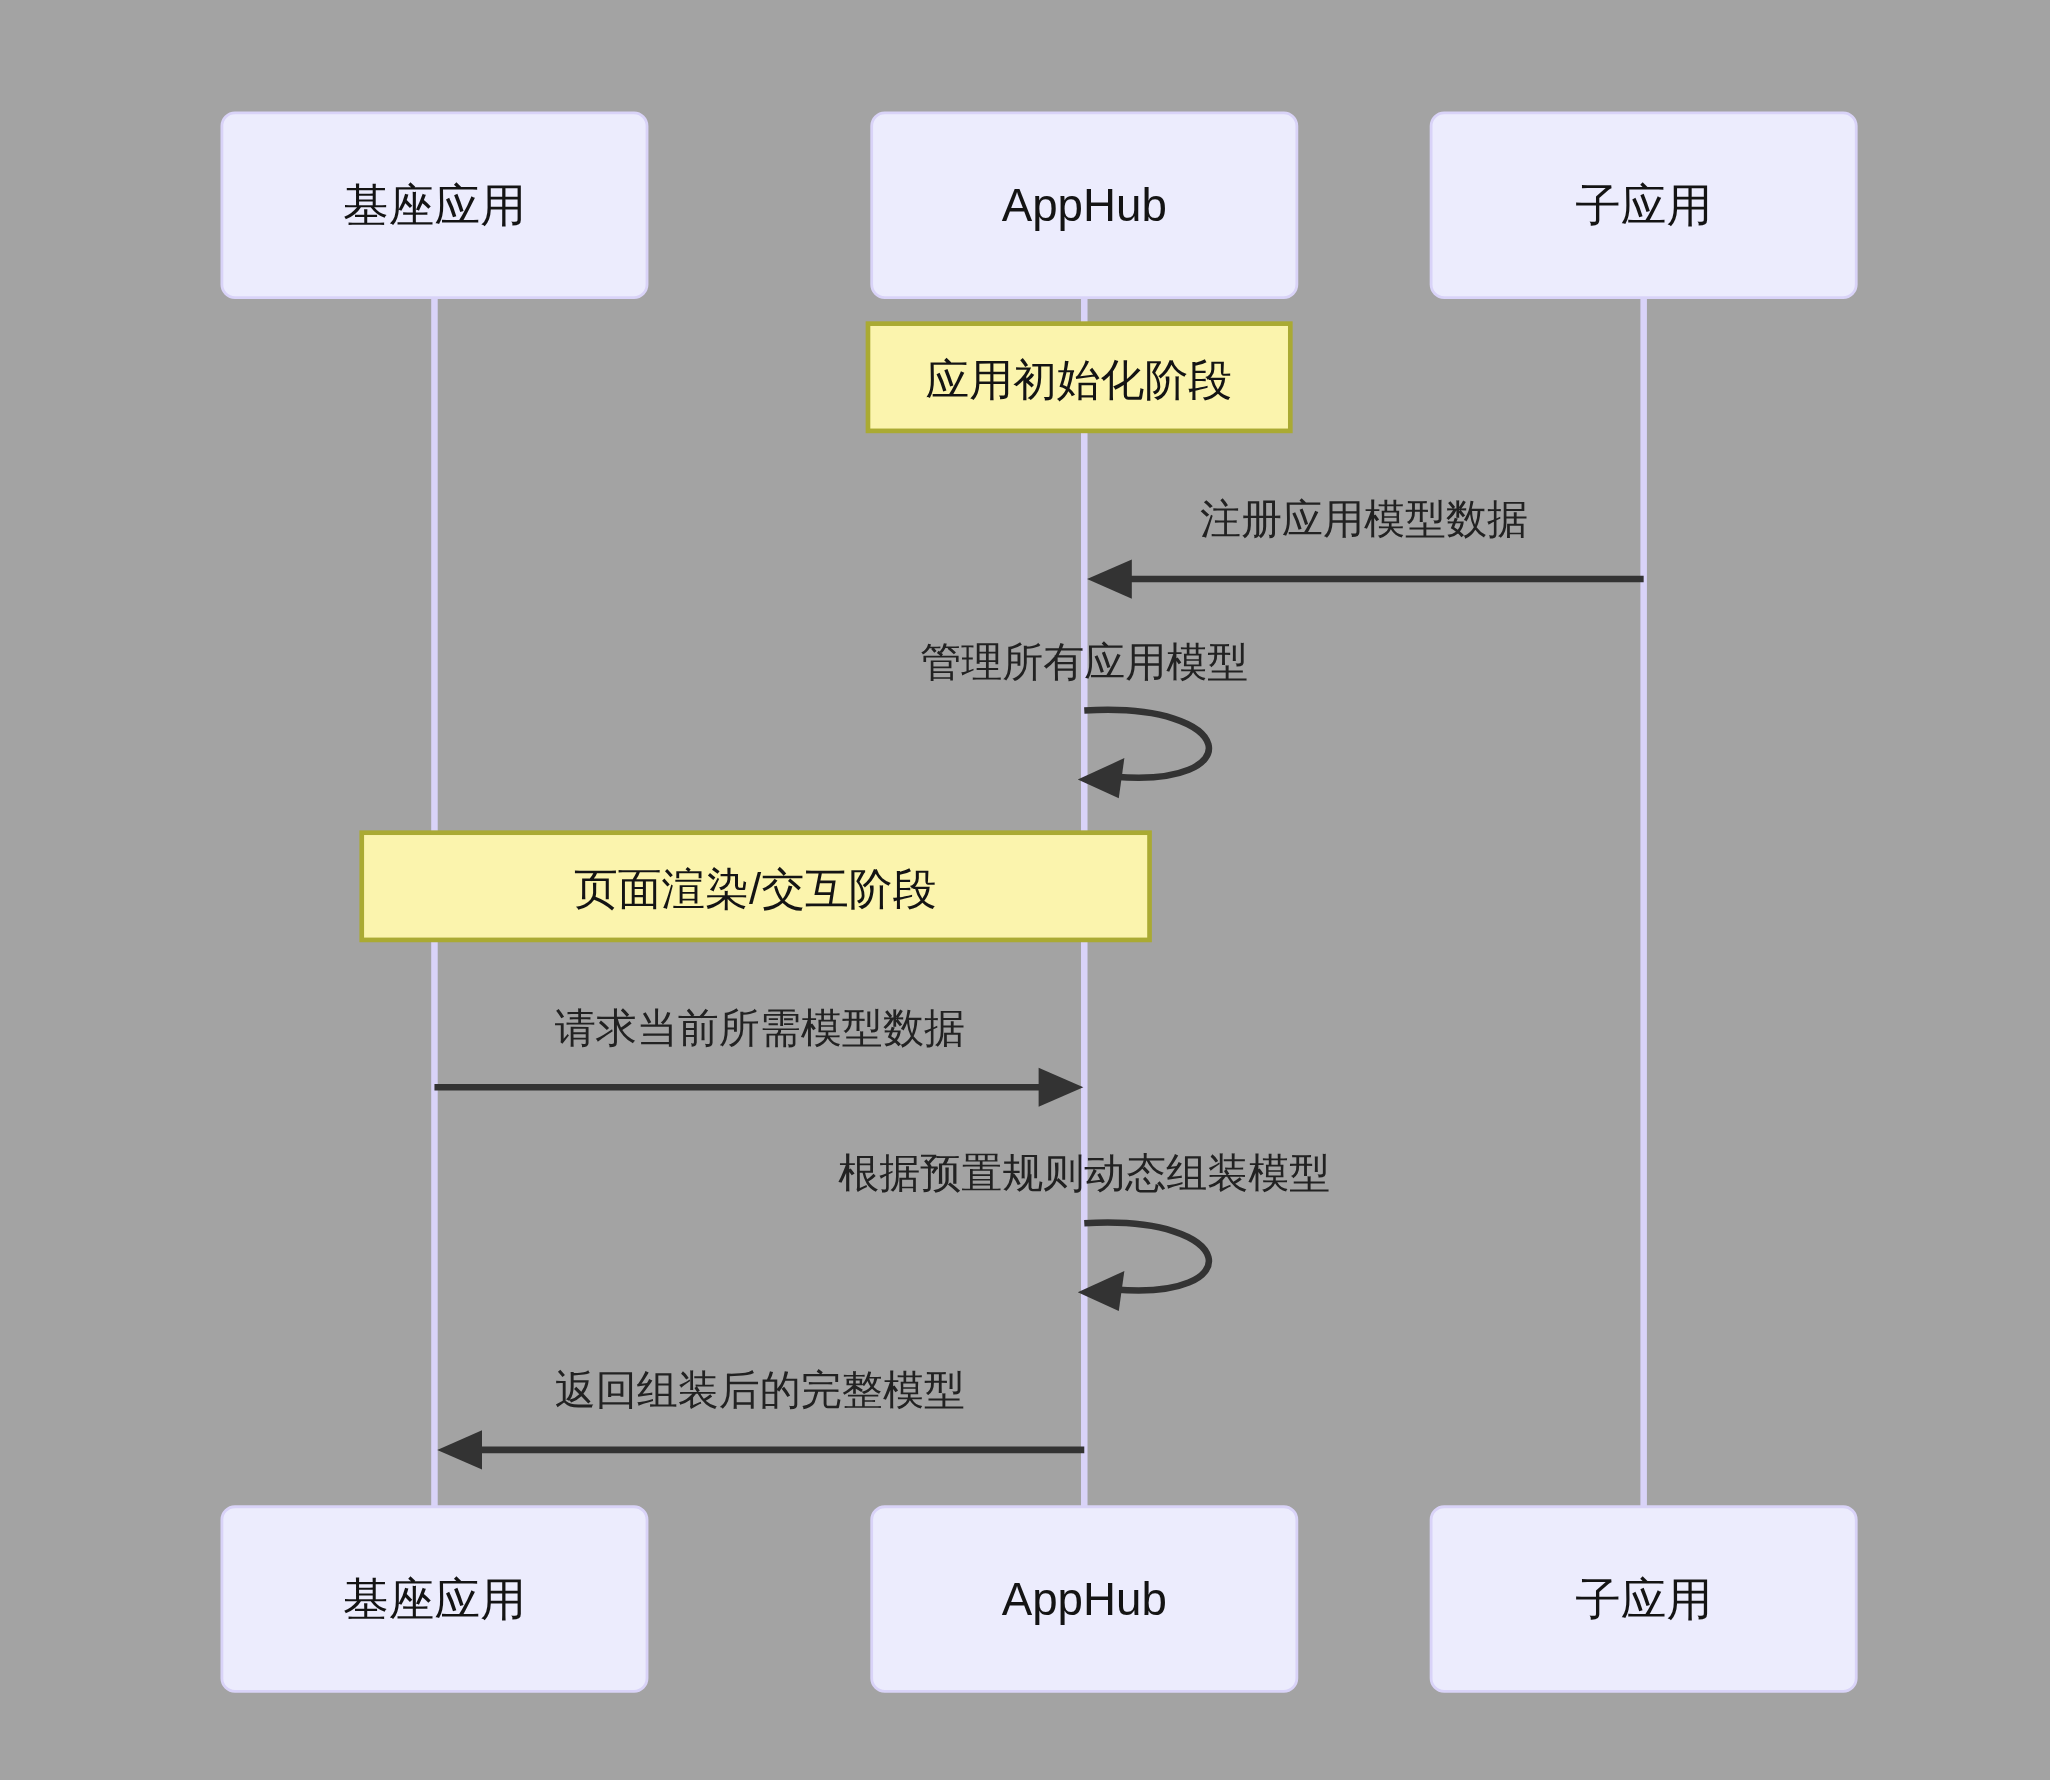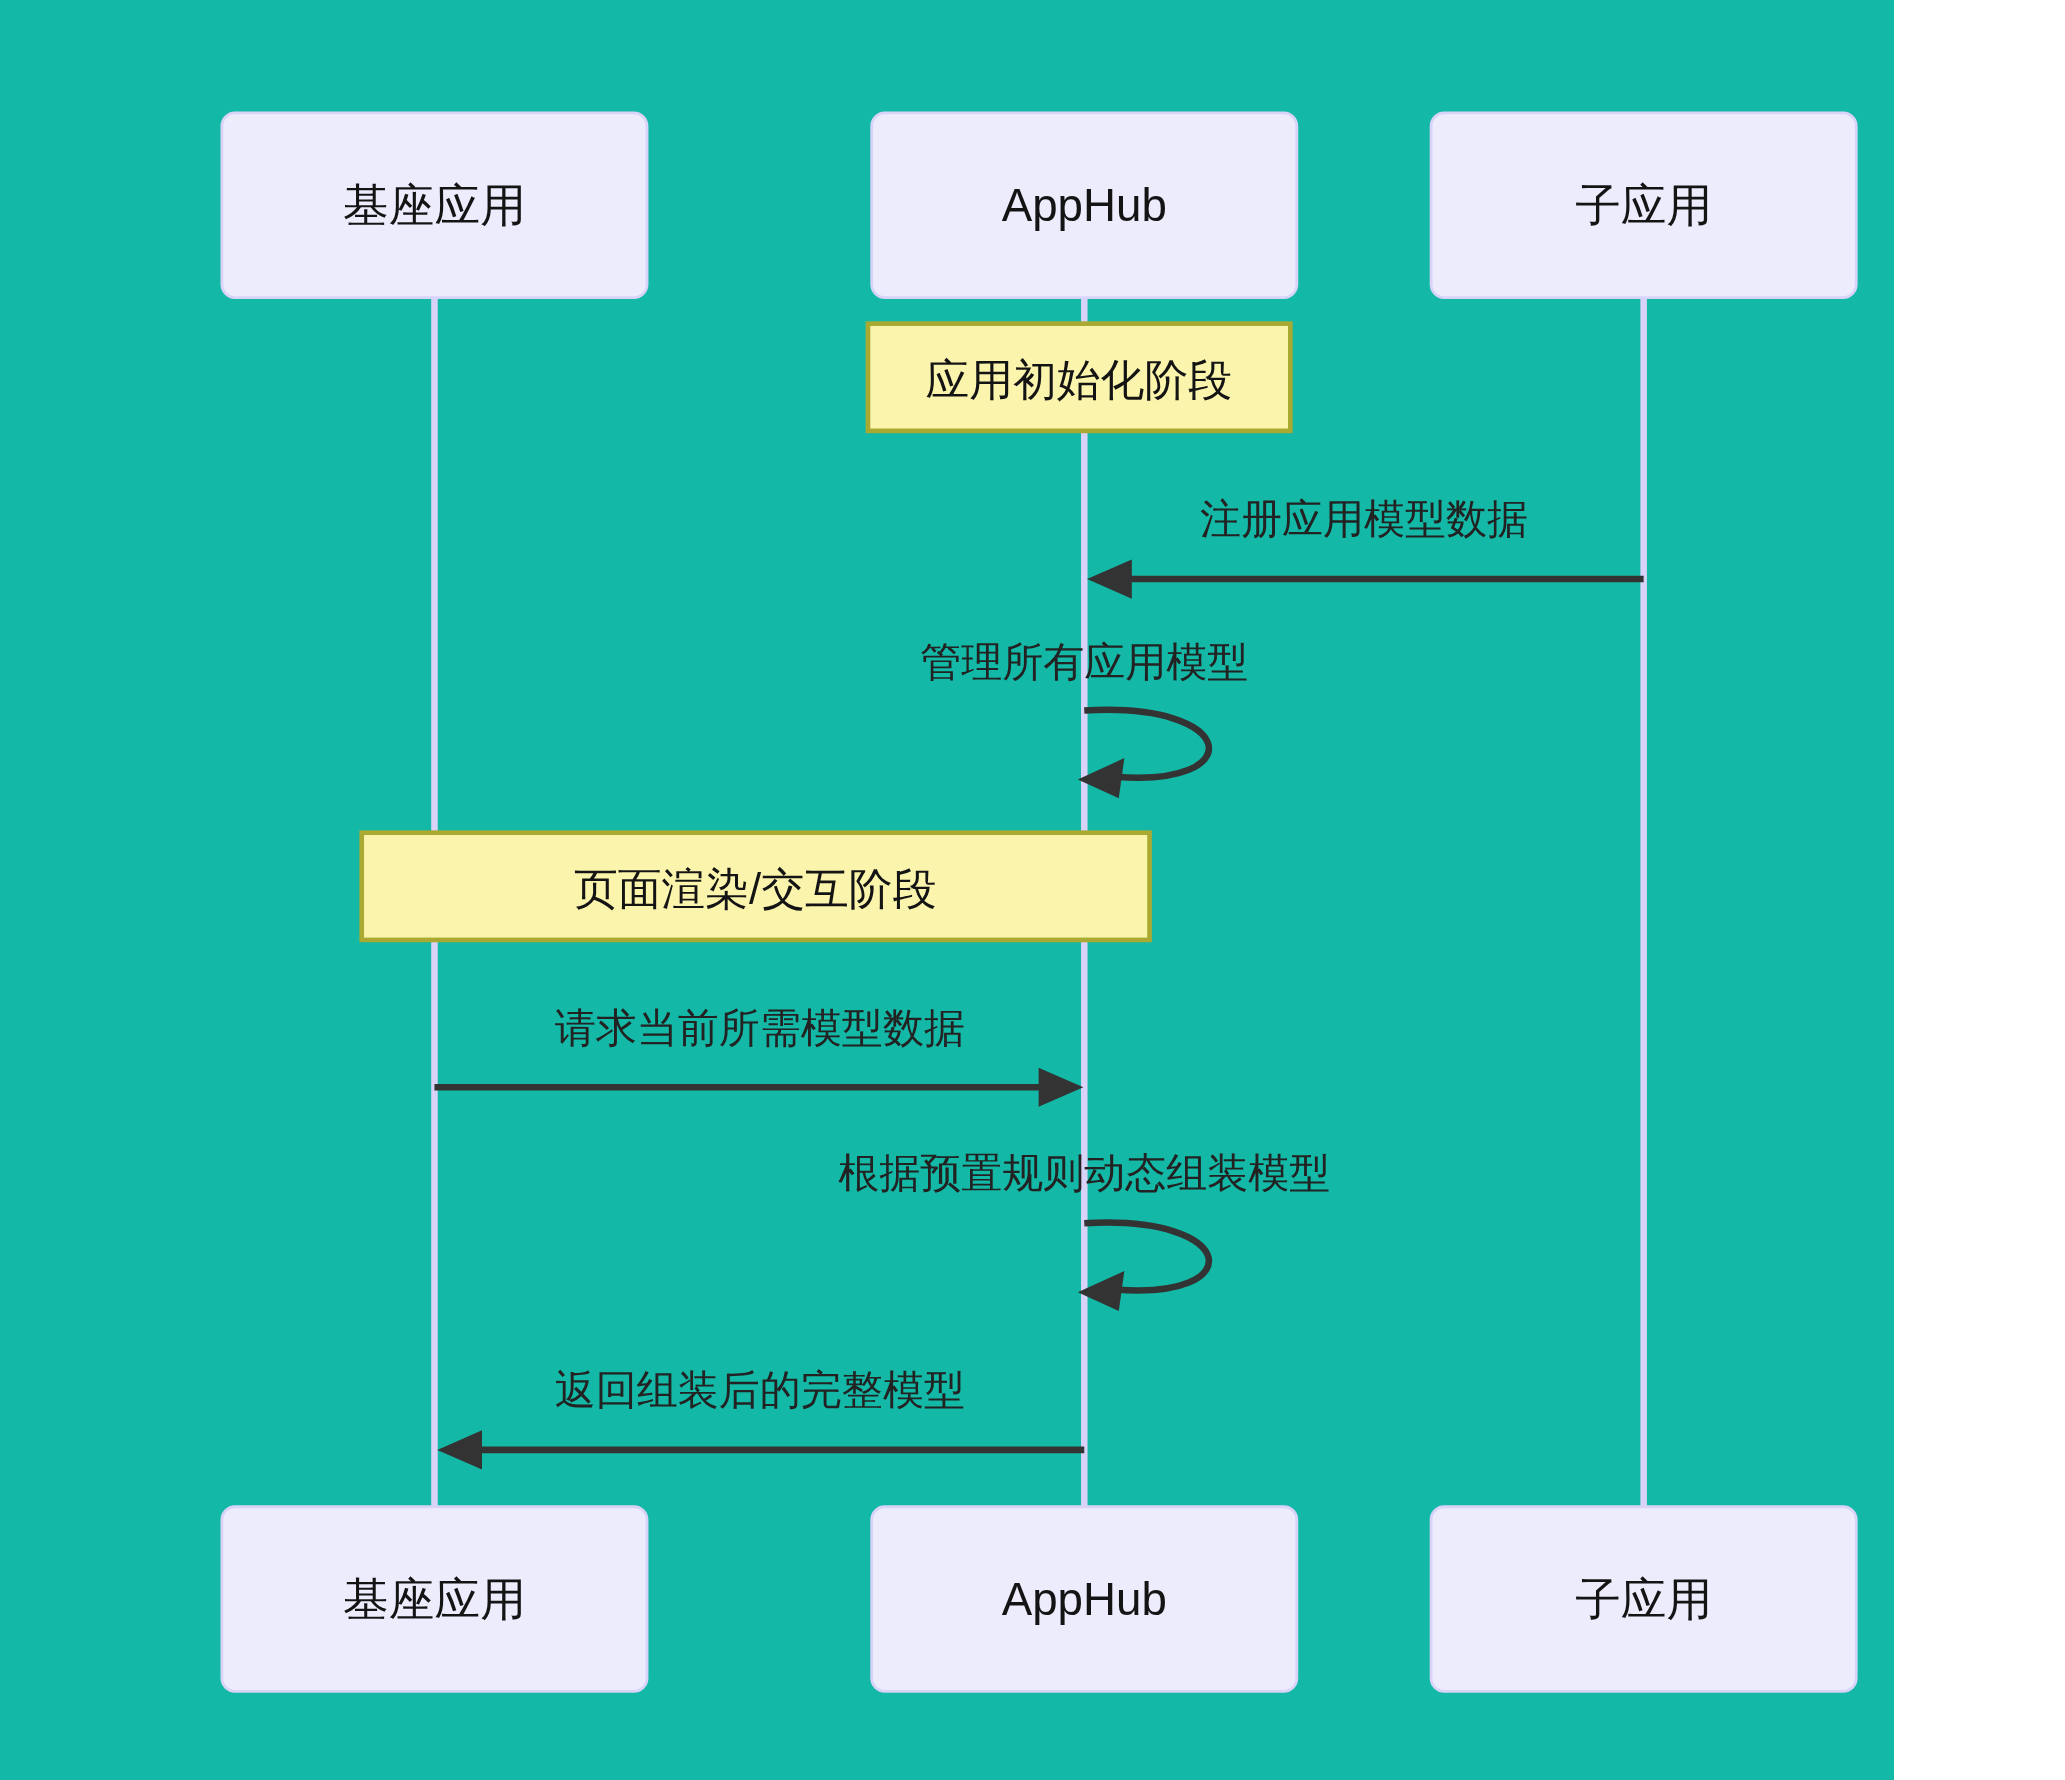--- a/index.html
+++ b/index.html
@@ -5,23 +5,23 @@
   html, body {
     margin: 0;
     padding: 0;
     background: #ffffff;
   }
   body {
     font-family: "Liberation Sans", "DejaVu Sans", sans-serif;
   }
   #canvas {
     position: relative;
-    width: 1894px;
+    width: 2050px;
     height: 1781px;
-    background: #14b8a6;
+    background: #a3a3a3;
     overflow: hidden;
   }
   svg#diagram {
     position: absolute;
     top: 0;
     left: 0;
     width: 2066px;
     height: 1781px;
   }
   .actor-box {

